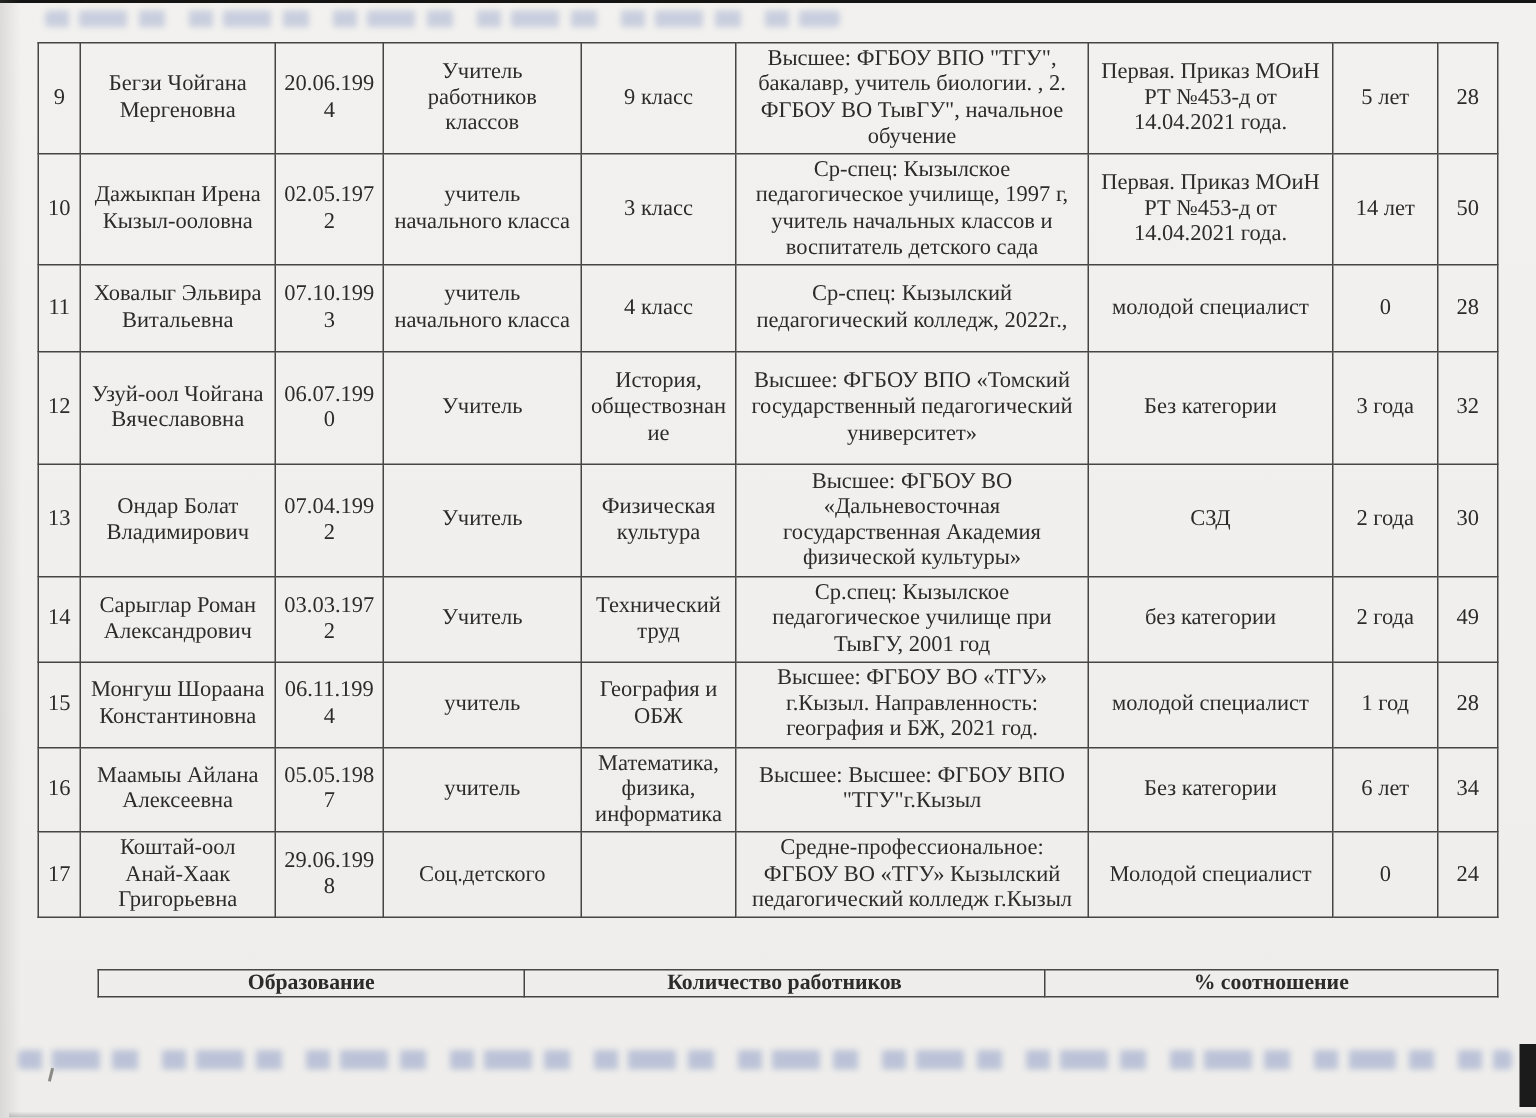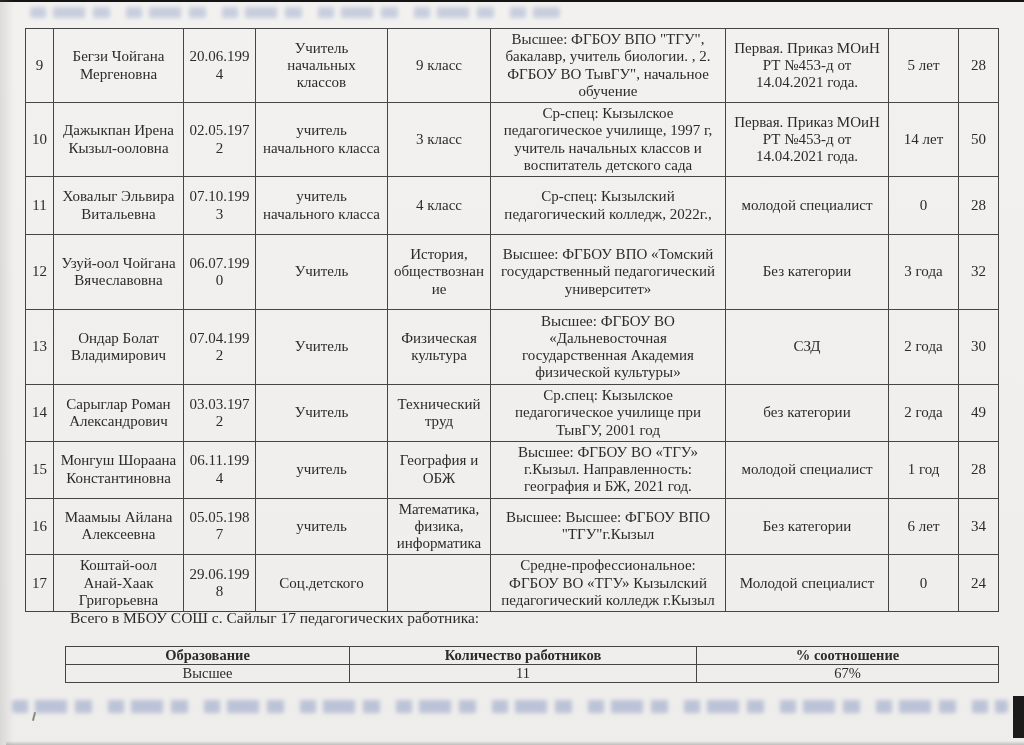--- a/index.html
+++ b/index.html
@@ -97,21 +97,21 @@
         <col style="width:235px">
       <col style="width:163px">
         <col style="width:70px">
         <col style="width:40px">
     </colgroup>
     <tbody class="rows" id="teacher-rows">
     <tr>
       <td>9</td>
       <td>Бегзи Чойгана Мергеновна</td>
       <td>20.06.1994</td>
-      <td>Учитель начальных классов</td>
+      <td>Учитель работников классов</td>
       <td>9 класс</td>
       <td>Высшее: ФГБОУ ВПО "ТГУ", бакалавр, учитель биологии. , 2. ФГБОУ ВО ТывГУ", начальное обучение</td>
       <td>Первая. Приказ МОиН РТ №453-д от 14.04.2021 года.</td>
       <td>5 лет</td>
       <td>28</td>
     </tr>
 
     <tr>
       <td>10</td>
       <td>Дажыкпан Ирена Кызыл-ооловна</td>
@@ -203,41 +203,35 @@
       <td>Соц.детского</td>
       <td></td>
       <td>Средне-профессиональное: ФГБОУ ВО «ТГУ» Кызылский педагогический колледж г.Кызыл</td>
       <td>Молодой специалист</td>
       <td>0</td>
       <td>24</td>
     </tr>
   </tbody>
   </table>
 
-  <div class="total-line">Всего в МБОУ СОШ с. Сайлыг 17  педагогических работника:</div>
 
   <table class="sum">
     <colgroup>
       <col style="width:284px">
         <col style="width:347px">
         <col style="width:302px">
     </colgroup>
     <thead>
       <tr>
         <th>Образование</th>
         <th>Количество работников</th>
         <th>% соотношение</th>
       </tr>
     </thead>
     <tbody>
-      <tr>
-        <td>Высшее</td>
-        <td>11</td>
-        <td>67%</td>
-      </tr>
     </tbody>
   </table>
 
   <div class="pen-mark"></div>
   <div class="edge-bar-right"></div>
   <div class="edge-bottom"></div>
 
 </div>
 
 </body></html>

